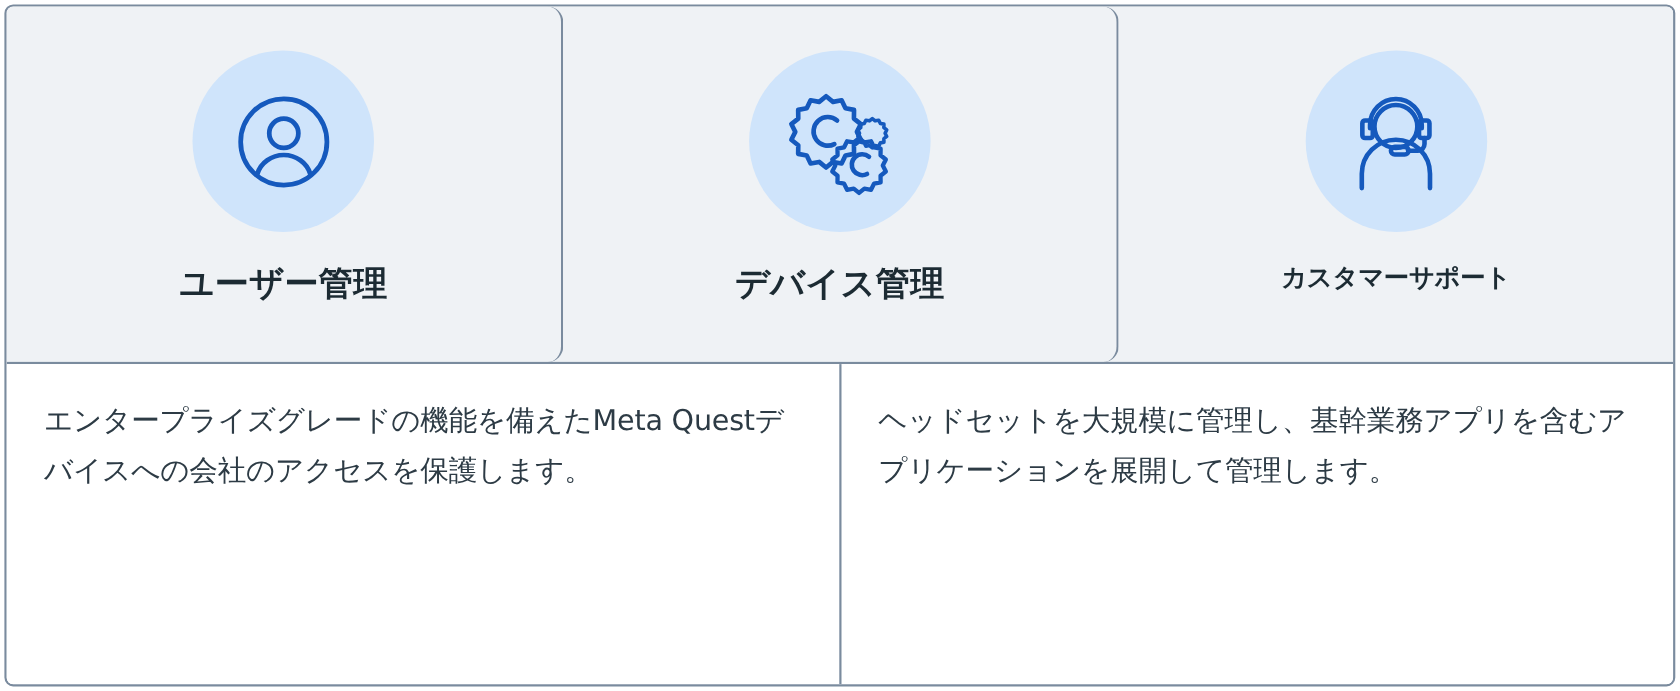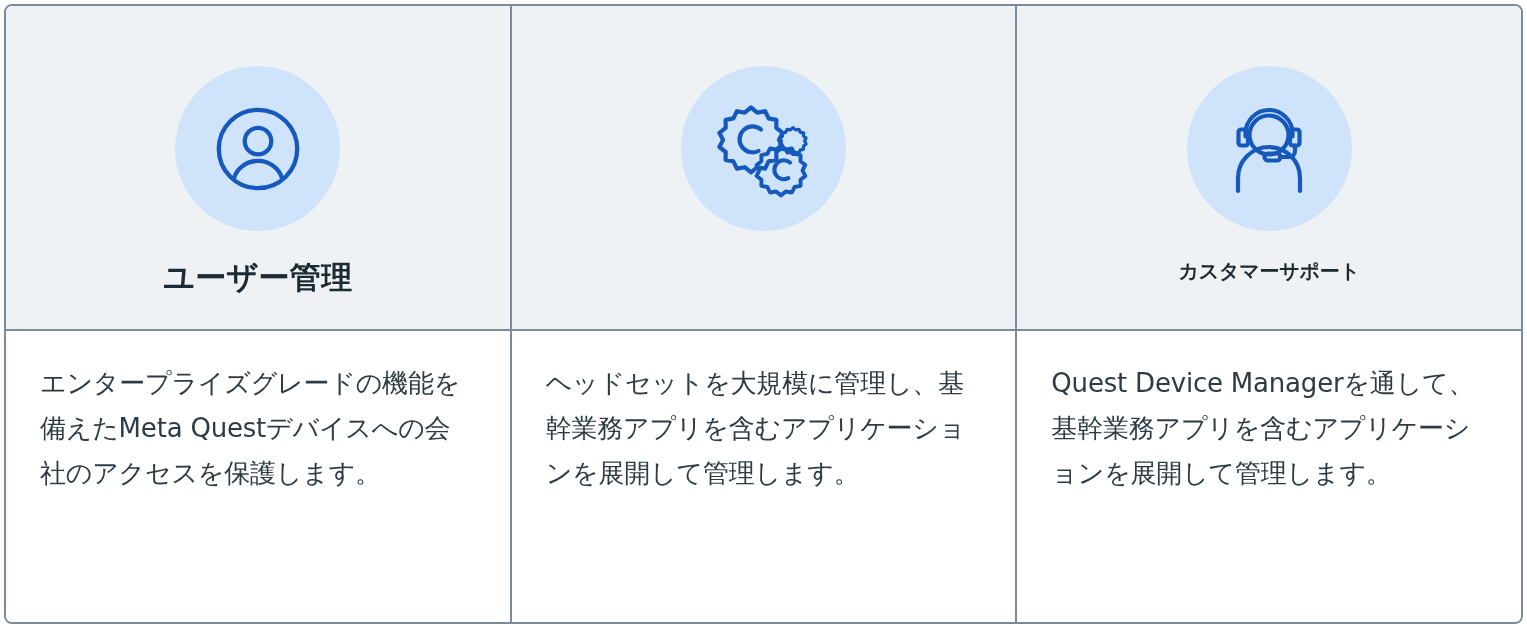--- a/index.html
+++ b/index.html
@@ -48,21 +48,22 @@
     position: relative;
     border-right: 2px solid #7a8b9e;
   }
   .cell:last-child { border-right: none; }
 
   .header-cell {
     display: flex;
     flex-direction: column;
     align-items: center;
     justify-content: flex-start;
-    padding-top: 60px;
+    padding-top: 40px;
+    border-radius: 14px;
   }
   .icon-badge {
     width: 165px;
     height: 165px;
     border-radius: 50%;
     background: #cfe4fb;
     display: flex;
     align-items: center;
     justify-content: center;
     flex: 0 0 auto;
@@ -71,21 +72,21 @@
   .card-title {
     margin-top: 28px;
     font-size: 31px;
     font-weight: bold;
     color: #1c2b33;
     letter-spacing: 0.3px;
     text-align: center;
     line-height: 1.2;
     white-space: nowrap;
   }
-  .card-title.compact { font-size: 20px; letter-spacing: -0.2px; }
+  .card-title.compact { font-size: 23px; letter-spacing: -0.2px; }
 
   .body-cell {
     padding: 30px 40px 20px 34px;
   }
   .card-desc {
     font-size: 26px;
     line-height: 1.74;
     color: #2d3b45;
     font-family: "DejaVu Sans", "Liberation Sans", sans-serif;
     letter-spacing: -0.2px;
@@ -119,20 +120,21 @@
 
             <path d="M37 8.5 43.3 13.6 51.1 12.2 54.6 19.4 62.4 20.9 62.3 28.8 68.6 33.8 65 40.9 68.6 48 62.3 53 62.4 60.9 54.6 62.4 51.1 69.6 43.3 68.2 37 73.3 30.7 68.2 22.9 69.6 19.4 62.4 11.6 60.9 11.7 53 5.4 48 9 40.9 5.4 33.8 11.7 28.8 11.6 20.9 19.4 19.4 22.9 12.2 30.7 13.6Z"></path>
             <path d="M47 30.5a13 13 0 1 0 -2.5 21.5"></path>
 
             <path d="M82.5 25.5 85.8 28.2 90 27.5 91.9 31.3 96 32 96 36.2 99.3 38.8 97.4 42.6 99.3 46.4 96 49 96 53.2 91.9 53.9 90 57.7 85.8 57 82.5 59.7 79.2 57 75 57.7 73.1 53.9 69 53.2 69 49 65.7 46.4 67.6 42.6 65.7 38.8 69 36.2 69 32 73.1 31.3 75 27.5 79.2 28.2Z" transform="translate(-2.5,-0.5) scale(0.78) translate(22,12)"></path>
 
             <path d="M70 52.5 75.2 56.7 81.7 55.6 84.6 61.5 91.1 62.8 91 69.3 96.2 73.4 93.2 79.3 96.2 85.2 91 89.3 91.1 95.8 84.6 97.1 81.7 103 75.2 101.9 70 106.1 64.8 101.9 58.3 103 55.4 97.1 48.9 95.8 49 89.3 43.8 85.2 46.8 79.3 43.8 73.4 49 69.3 48.9 62.8 55.4 61.5 58.3 55.6 64.8 56.7Z" transform="translate(0,-6) scale(0.93) translate(2,4)"></path>
             <path d="M76.5 67.5a9.5 9.5 0 1 0 -1.8 15.7" transform="translate(-0.5,-4)"></path>
           </svg>
         </div>
+        <div class="card-title">デバイス管理</div>
       </div>
 
 
       <div class="cell header-cell">
         <div class="icon-badge">
           <svg width="100" height="100" viewBox="0 0 100 100" fill="none" stroke="#1559bd" stroke-width="4.2" stroke-linecap="round" stroke-linejoin="round">
 
             <circle cx="50" cy="36" r="19.5"></circle>
 
             <path d="M26.5 37.5v-3a23.5 23.5 0 0 1 47 0v3"></path>
@@ -150,19 +152,16 @@
       </div>
     </div>
 
     <div class="body-row">
       <div class="cell body-cell">
         <p class="card-desc">エンタープライズグレードの機能を備えたMeta Questデバイスへの会社のアクセスを保護します。</p>
       </div>
       <div class="cell body-cell">
         <p class="card-desc">ヘッドセットを大規模に管理し、基幹業務アプリを含むアプリケーションを展開して管理します。</p>
       </div>
-      <div class="cell body-cell">
-        <p class="card-desc">Quest Device Managerを通して、基幹業務アプリを含むアプリケーションを展開して管理します。</p>
-      </div>
     </div>
 
   </div>
 </div>
 
 </body></html>

